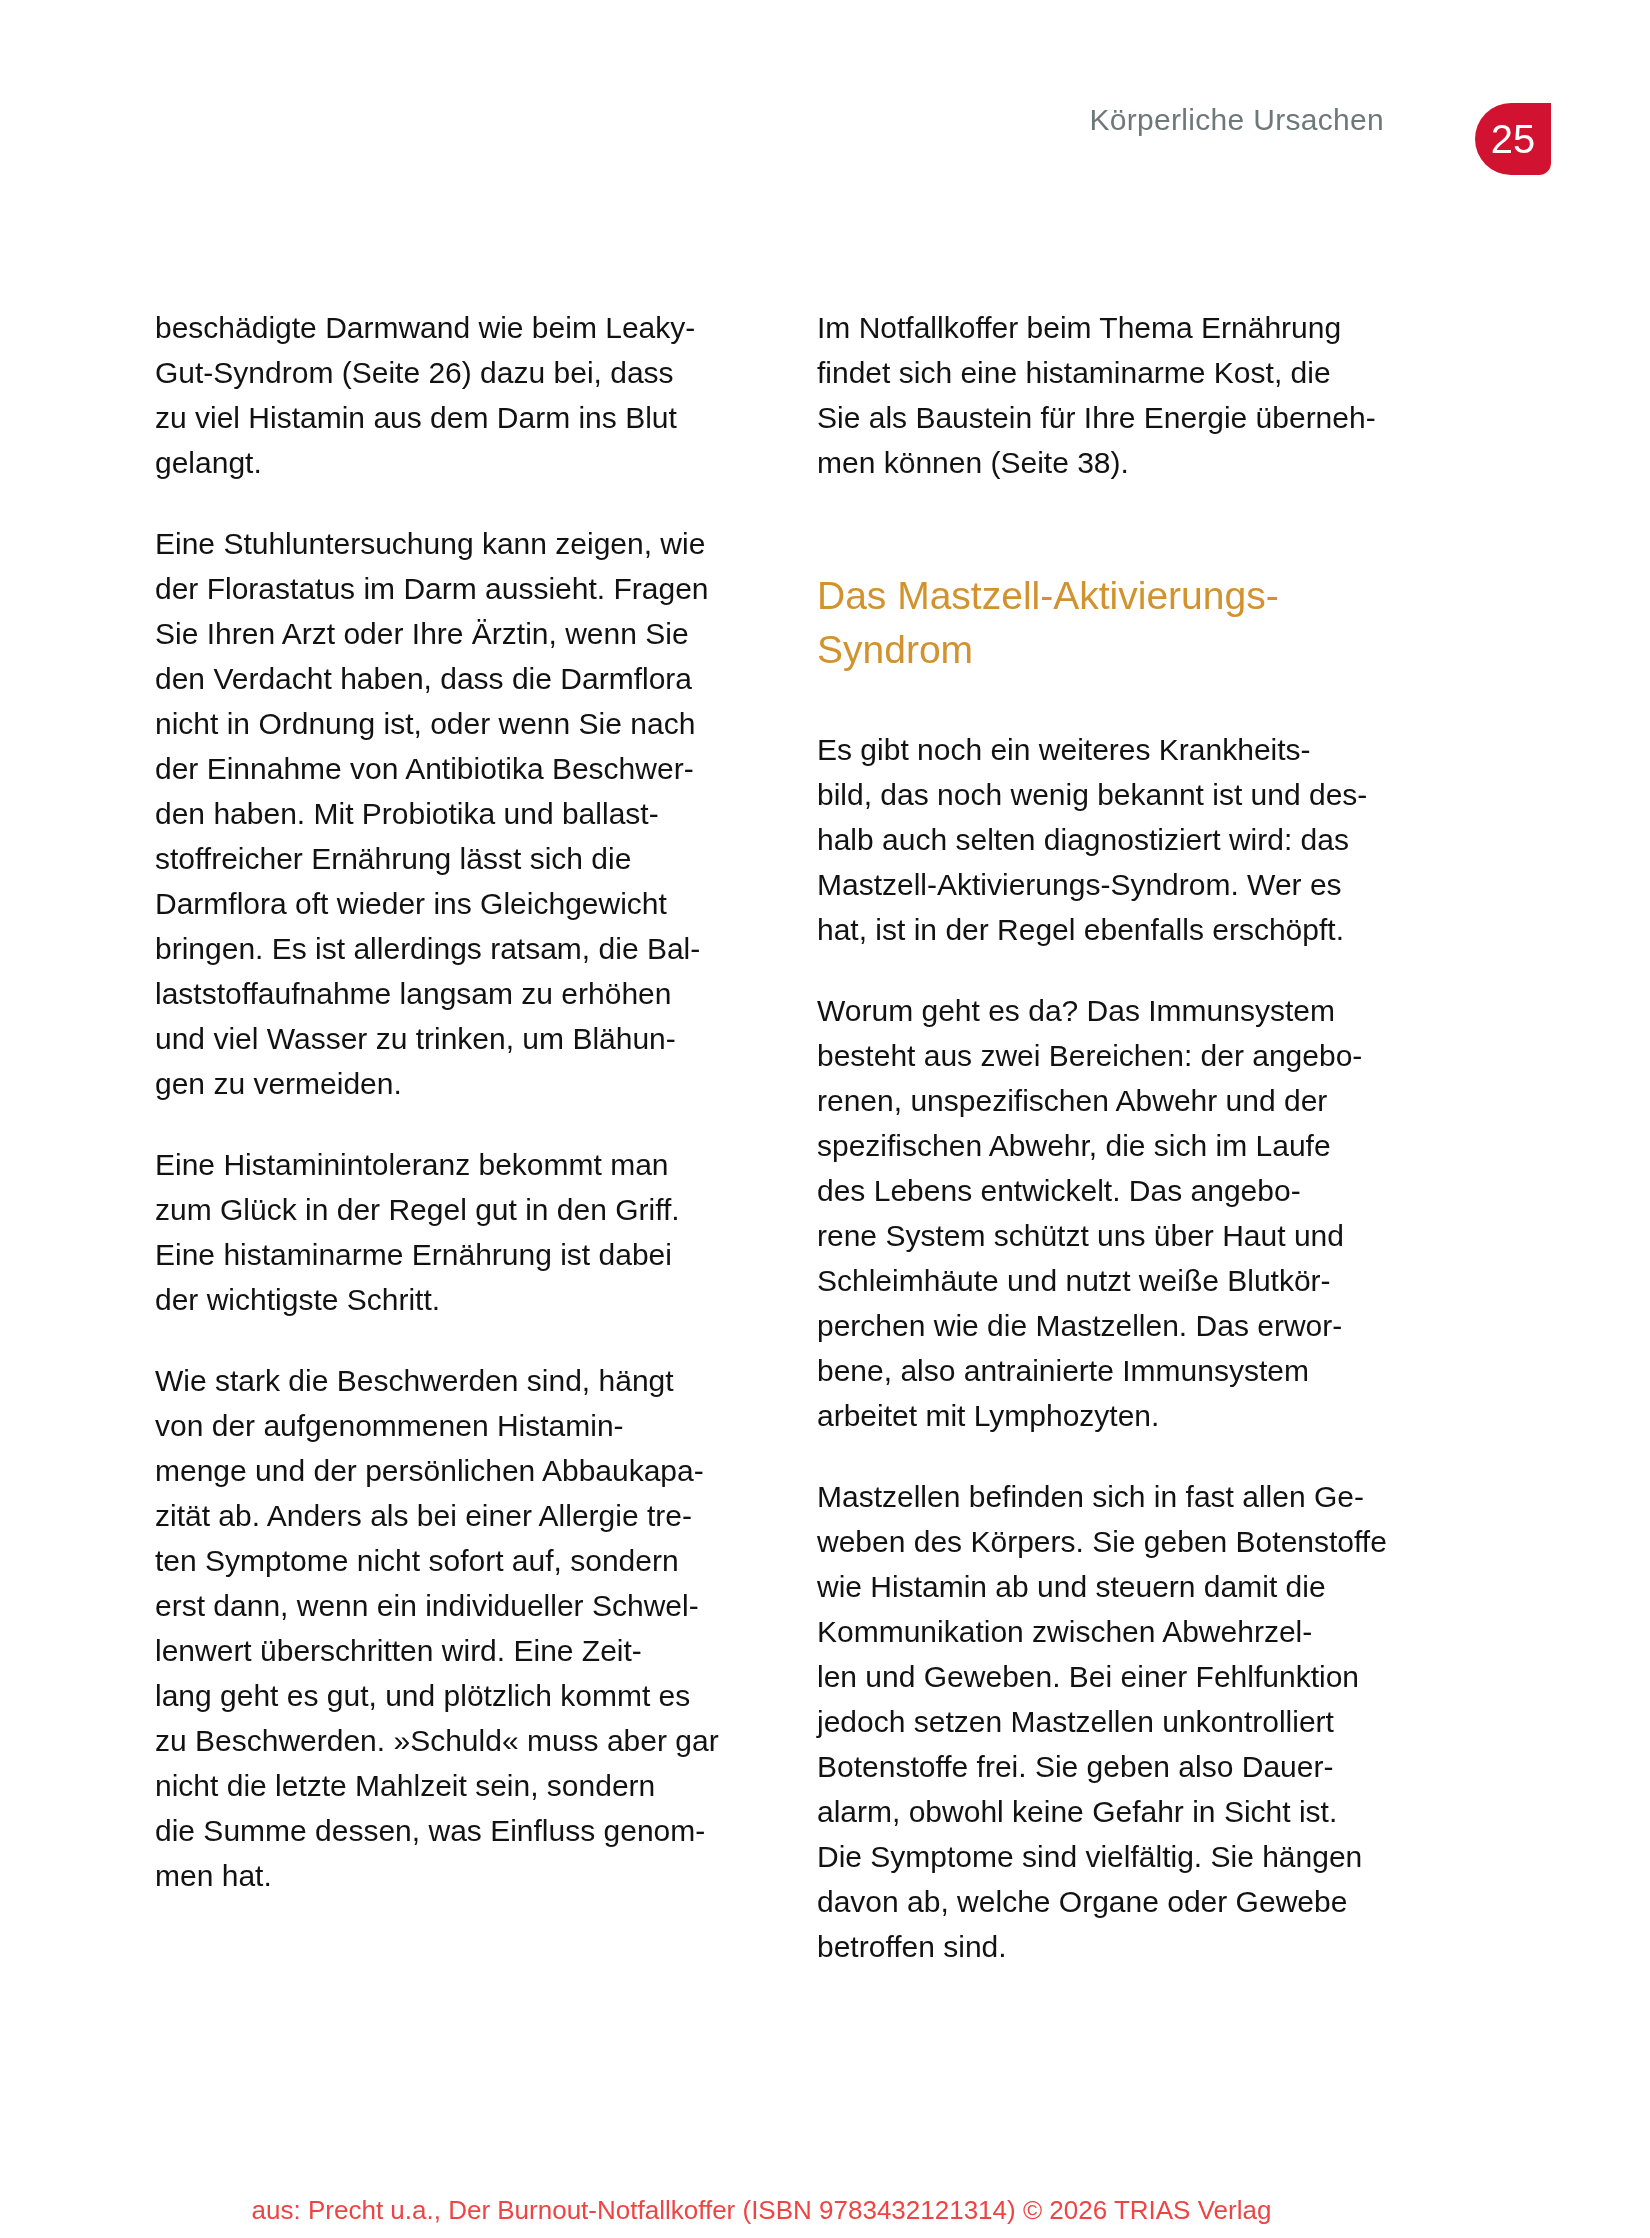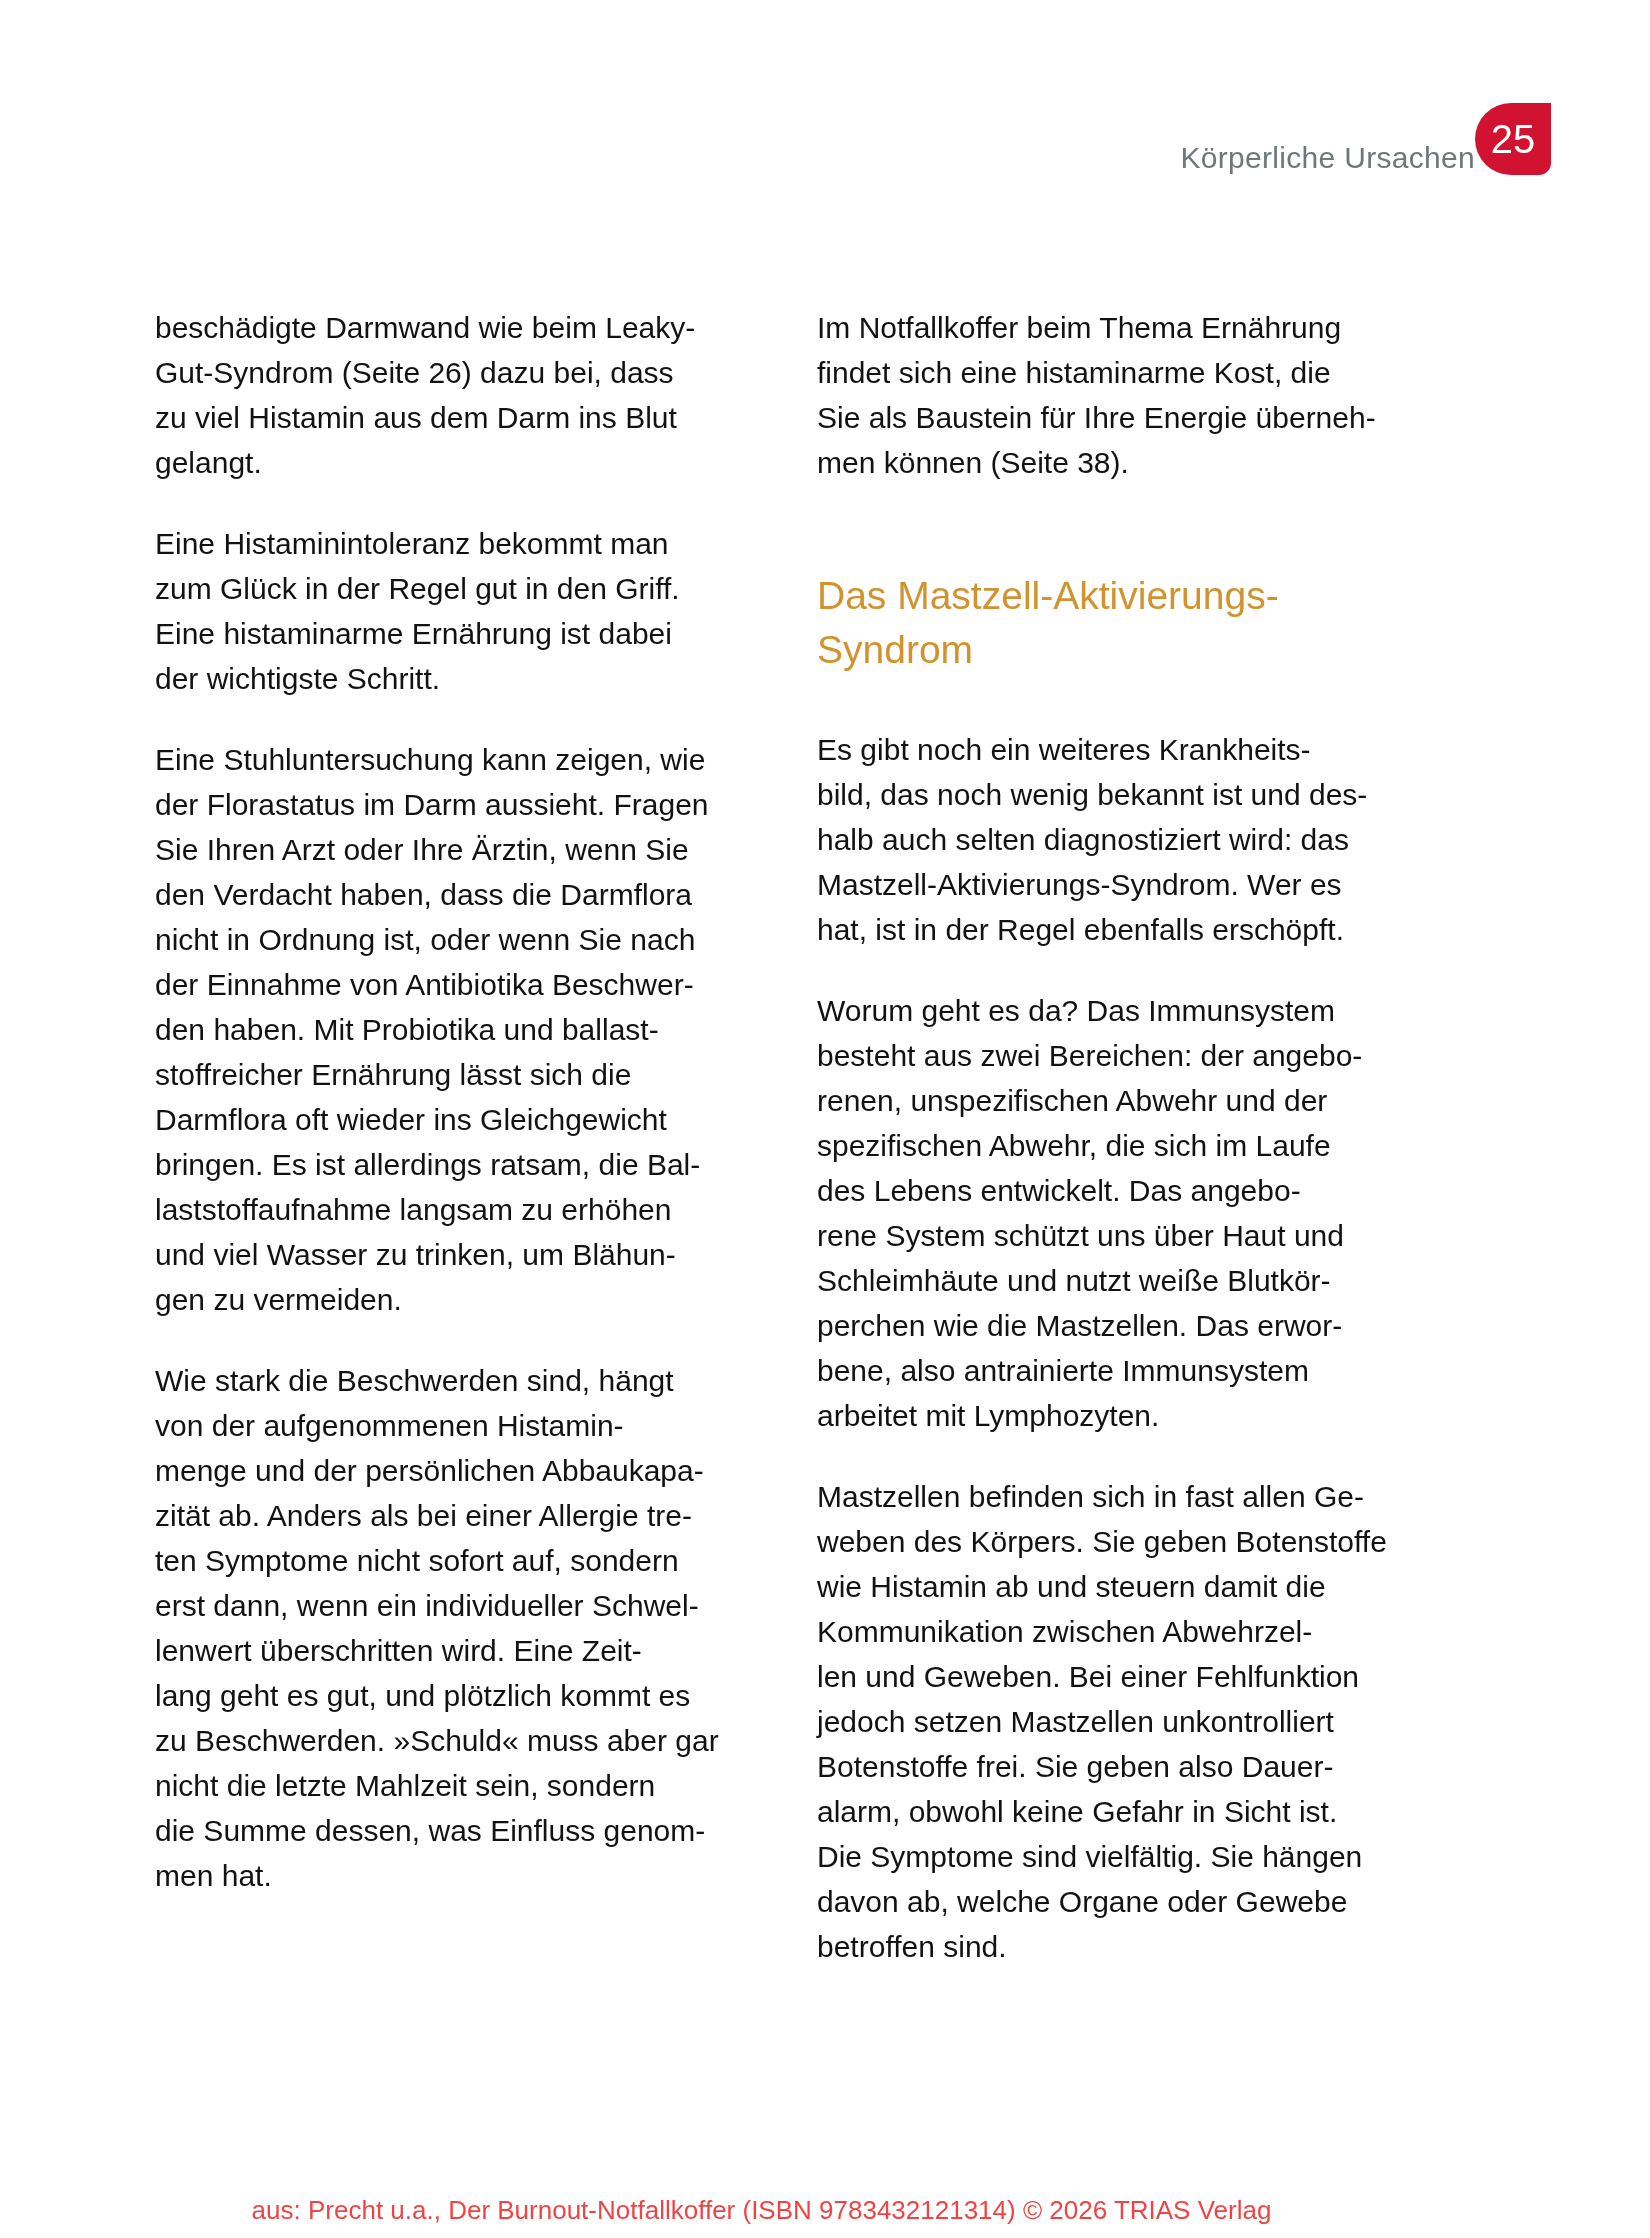--- a/index.html
+++ b/index.html
@@ -11,21 +11,22 @@
     font-family: "Liberation Serif", serif;
     -webkit-font-smoothing: antialiased;
   }
 
   
   .page-header {
     position: absolute;
     top: 103px;
     right: 100px;
     display: flex;
-    align-items: flex-end;
+    align-items: flex-start;
+    gap: 91px;
     margin-left: 24px;
   }
   .chapter-title {
     font-family: "Liberation Sans", sans-serif;
     font-size: 30px;
     color: var(--header-gray, #6e7878);
     letter-spacing: 0.3px;
     white-space: nowrap;
   }
   .page-badge {
@@ -104,37 +105,37 @@
   <span class="page-badge">
     <span class="num">25</span>
   </span>
 </div>
 
 <div class="column col-left">
     <div class="paragraph">beschädigte Darmwand wie beim Leaky-
 Gut-Syndrom (Seite 26) dazu bei, dass
 zu viel Histamin aus dem Darm ins Blut
 gelangt.</div>
-    <div class="paragraph">Eine Histaminintoleranz bekommt man
-zum Glück in der Regel gut in den Griff.
-Eine histaminarme Ernährung ist dabei
-der wichtigste Schritt.</div>
     <div class="paragraph">Eine Stuhluntersuchung kann zeigen, wie
 der Florastatus im Darm aussieht. Fragen
 Sie Ihren Arzt oder Ihre Ärztin, wenn Sie
 den Verdacht haben, dass die Darmflora
 nicht in Ordnung ist, oder wenn Sie nach
 der Einnahme von Antibiotika Beschwer-
 den haben. Mit Probiotika und ballast-
 stoffreicher Ernährung lässt sich die
 Darmflora oft wieder ins Gleichgewicht
 bringen. Es ist allerdings ratsam, die Bal-
 laststoffaufnahme langsam zu erhöhen
 und viel Wasser zu trinken, um Blähun-
 gen zu vermeiden.</div>
+    <div class="paragraph">Eine Histaminintoleranz bekommt man
+zum Glück in der Regel gut in den Griff.
+Eine histaminarme Ernährung ist dabei
+der wichtigste Schritt.</div>
     <div class="paragraph">Wie stark die Beschwerden sind, hängt
 von der aufgenommenen Histamin-
 menge und der persönlichen Abbaukapa-
 zität ab. Anders als bei einer Allergie tre-
 ten Symptome nicht sofort auf, sondern
 erst dann, wenn ein individueller Schwel-
 lenwert überschritten wird. Eine Zeit-
 lang geht es gut, und plötzlich kommt es
 zu Beschwerden. »Schuld« muss aber gar
 nicht die letzte Mahlzeit sein, sondern

